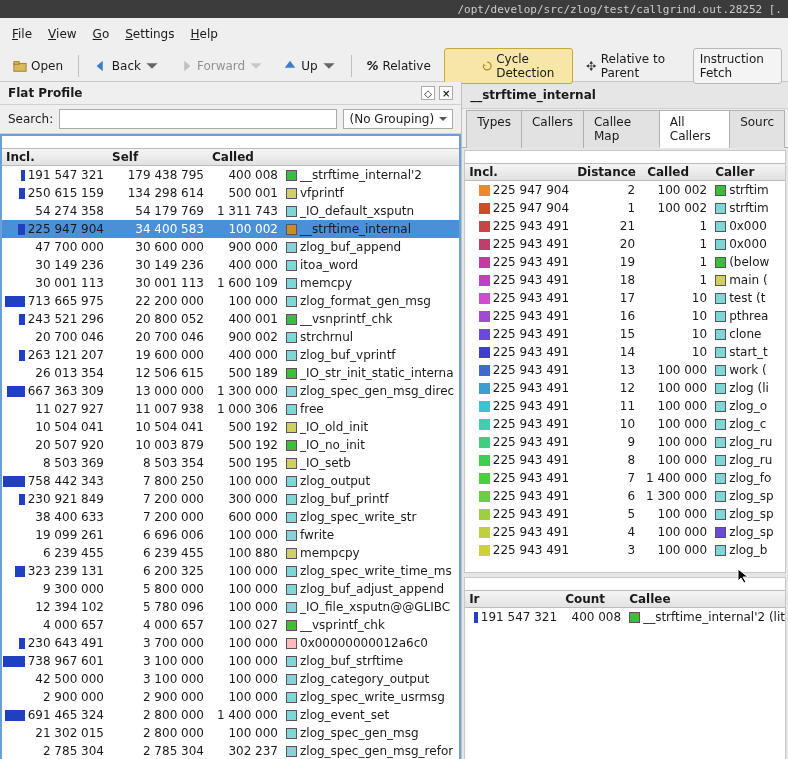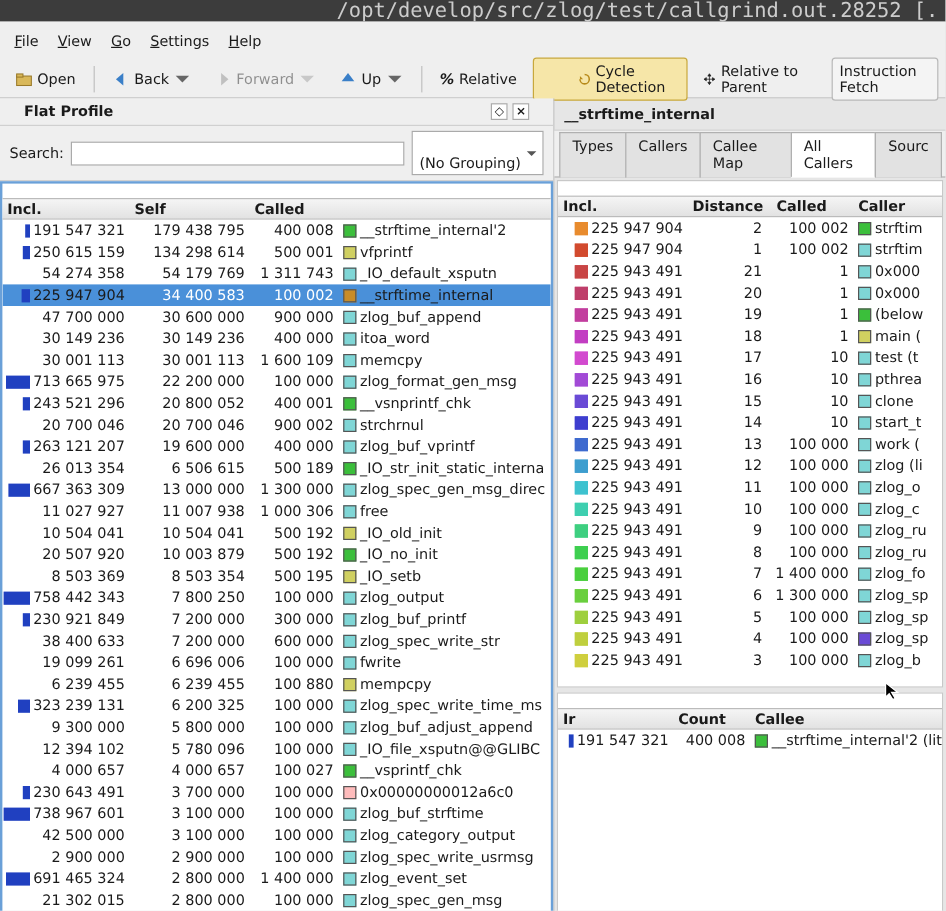--- a/index.html
+++ b/index.html
@@ -1,36 +1,36 @@
 <!DOCTYPE html>
 <html><head>
 <meta charset="utf-8">
 <style>
 * { margin:0; padding:0; box-sizing:border-box; font-family:"DejaVu Sans","Liberation Sans",Arial,sans-serif; font-size:12px; color:#1a1a1a; }
 body { background:#e6e6e6; width:788px; height:759px; overflow:hidden; }
 .titlebar { background:#3c3c3c; color:#ccc; height:18px; padding:0 6px; display:flex; align-items:center; justify-content:flex-end; }
-.titlebar span { color:#ccc; font-family:monospace; font-size:17px; }
+.titlebar span { color:#ccc; font-family:monospace; font-size:11px; }
 .menubar { display:flex; gap:4px; padding:16px 6px; height:22px; align-items:center; background:#efefef; }
 .menubar .m { padding:2px 6px; cursor:default; }
 .menubar .m u { text-decoration:underline; }
 .toolbar { display:flex; gap:6px; padding:3px 6px; height:32px; align-items:center; background:#efefef; border-bottom:1px solid #c8c8c8; }
 .tbtn { display:flex; align-items:center; gap:4px; padding:3px 6px; border:1px solid transparent; border-radius:3px; cursor:default; }
 .tbtn.raised { border:1px solid #b8b8b8; background:#f4f4f4; }
 .tbtn.active { background:#f6e6a8; border:1px solid #c8a83c;padding-left:37px; }
 .tbtn svg { width:14px; height:14px; }
 .sep { width:1px; height:22px; background:#c0c0c0; margin:0 2px; }
 .content { display:flex; height:calc(100% - 18px - 22px - 32px); }
 .left { width:473px; display:flex; flex-direction:column; border-right:1px solid #c0c0c0; }
 .right { flex:1; display:flex; flex-direction:column; }
-.panehdr { display:flex; align-items:center; padding:4px 20px; font-weight:bold; background:#efefef; border-bottom:1px solid #d0d0d0; }
+.panehdr { display:flex; align-items:center; padding:4px 8px; font-weight:bold; background:#efefef; border-bottom:1px solid #d0d0d0; }
 .panehdr .spacer { flex:1; }
 .panehdr .pbtn { width:14px; height:14px; margin-left:4px; border:1px solid #aaa; font-size:10px; display:flex; align-items:center; justify-content:center; cursor:default; background:#fff; }
 .searchrow { display:flex; align-items:center; gap:6px; padding:4px 8px; background:#efefef; border-bottom:1px solid #d0d0d0; }
 .searchrow input { flex:1; height:20px; padding:0 4px; border:1px solid #aaa; background:#fff; }
-.combo { border:1px solid #aaa; background:#fff; padding:19px 18px 2px 6px; position:relative;text-align:right; }
+.combo { border:1px solid #aaa; background:#fff; padding:2px 18px 2px 6px; position:relative;text-align:right; }
 .combo::after { content:""; position:absolute; right:5px; top:50%; margin-top:-2px; border:4px solid transparent; border-top-color:#555; }
 .hdrrow, .row { display:flex; align-items:center; height:18px; line-height:18px; white-space:nowrap; }
 .hdrrow { background:linear-gradient(#f5f5f5,#e2e2e2); border-bottom:1px solid #bbb; border-top:1px solid #bbb; font-weight:bold;margin-top:12px; }
 .hdrrow .col, .row .col { overflow:hidden; text-overflow:clip; }
 .row.sel { background:#4a90d9; color:#fff; }
 .row.sel .col { color:#fff; }
 .listwrap { flex:1; overflow:hidden; border:2px solid #6aa0d8; background:#fff; }
 .list { overflow:hidden; }
 .col.incl { width:106px; text-align:right; padding-right:4px; display:flex; align-items:center; justify-content:flex-end; gap:3px; }
 .col.self { width:100px; text-align:right; padding-right:4px; }
@@ -280,21 +280,21 @@
             <div class="col func">
               <span class="sq" style="background:#7fd6d6"></span>
               <span>zlog_buf_vprintf</span>
             </div>
           </div>
           <div class="row">
             <div class="col incl">
               <span class="bar" style="width:0px"></span>
               <span>26 013 354</span>
             </div>
-            <div class="col self">6 506 615</div>
+            <div class="col self">12 506 615</div>
             <div class="col called">500 189</div>
             <div class="col func">
               <span class="sq" style="background:#3bbf3b"></span>
               <span>_IO_str_init_static_interna</span>
             </div>
           </div>
           <div class="row">
             <div class="col incl">
               <span class="bar" style="width:18px"></span>
               <span>667 363 309</span>

